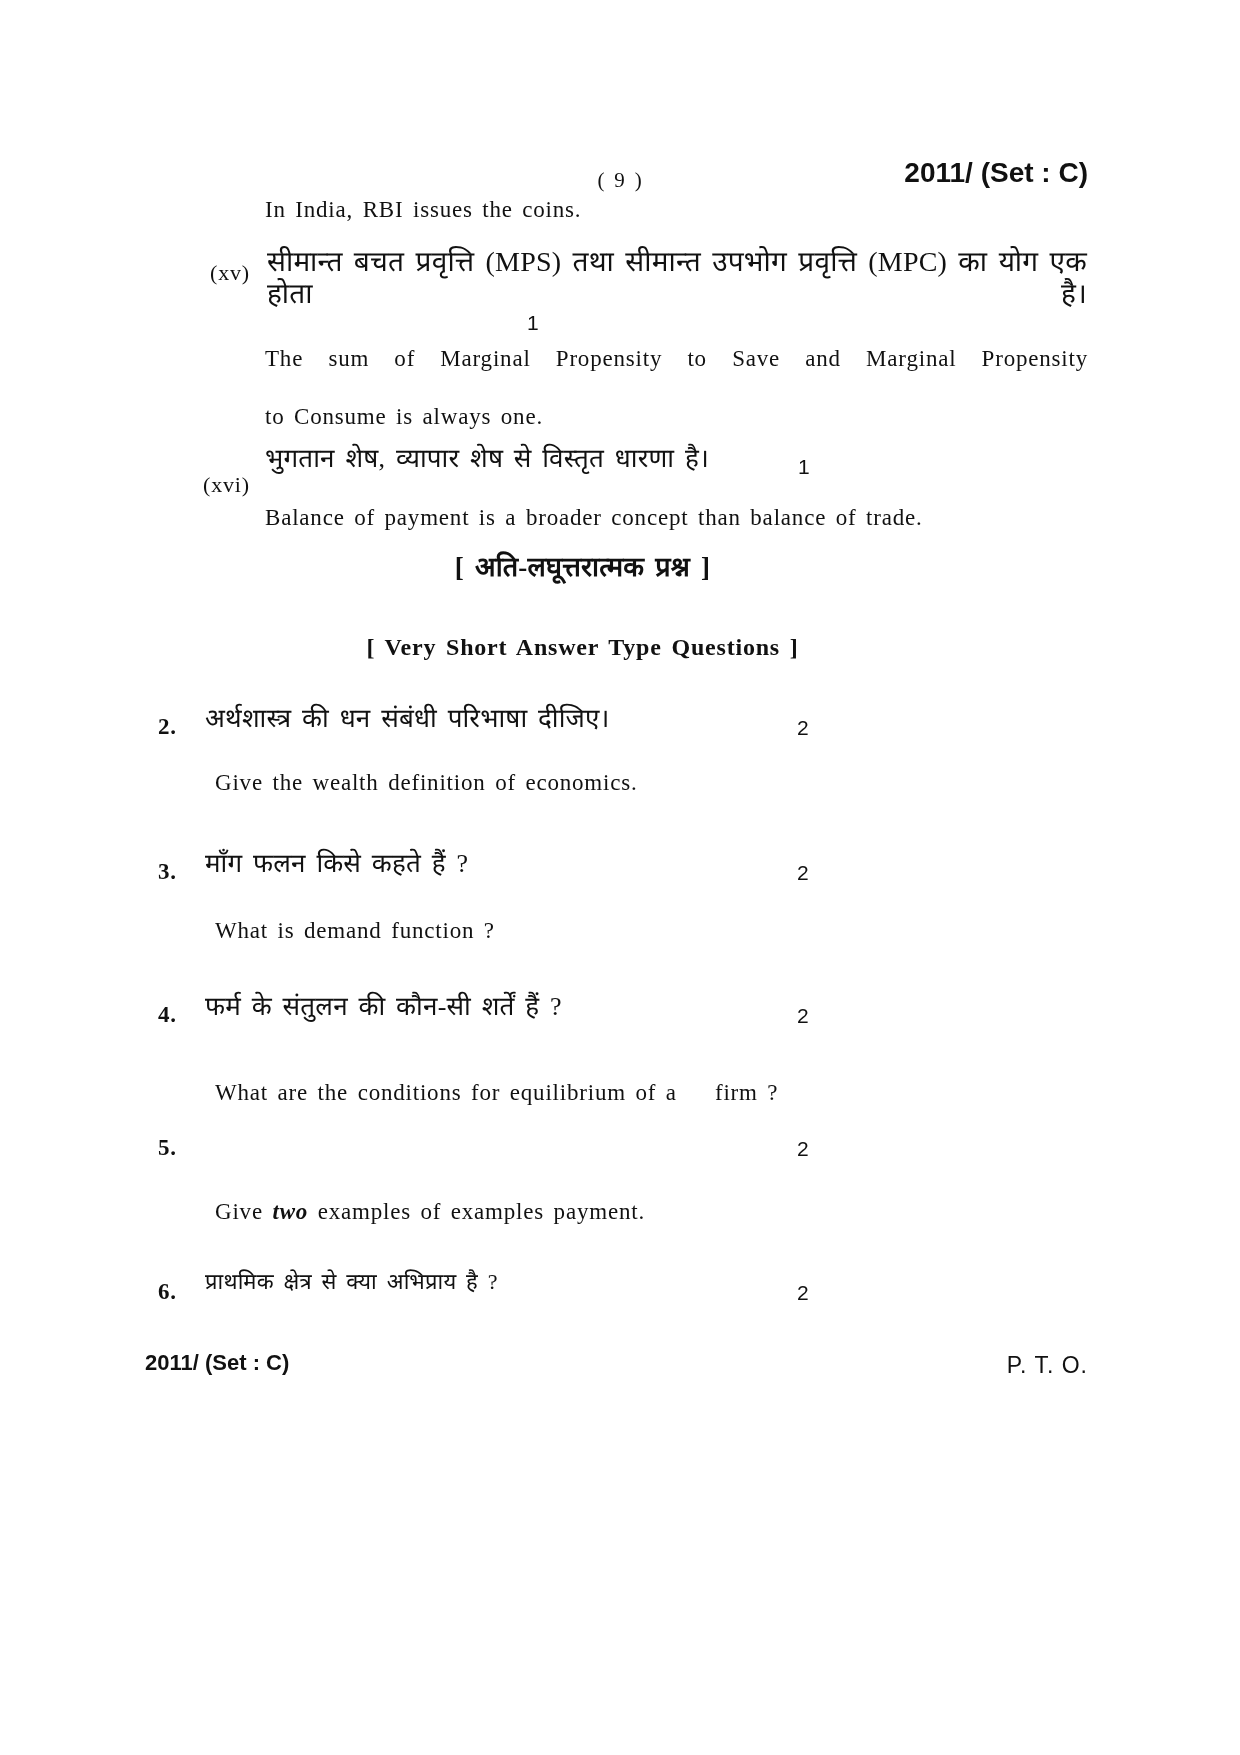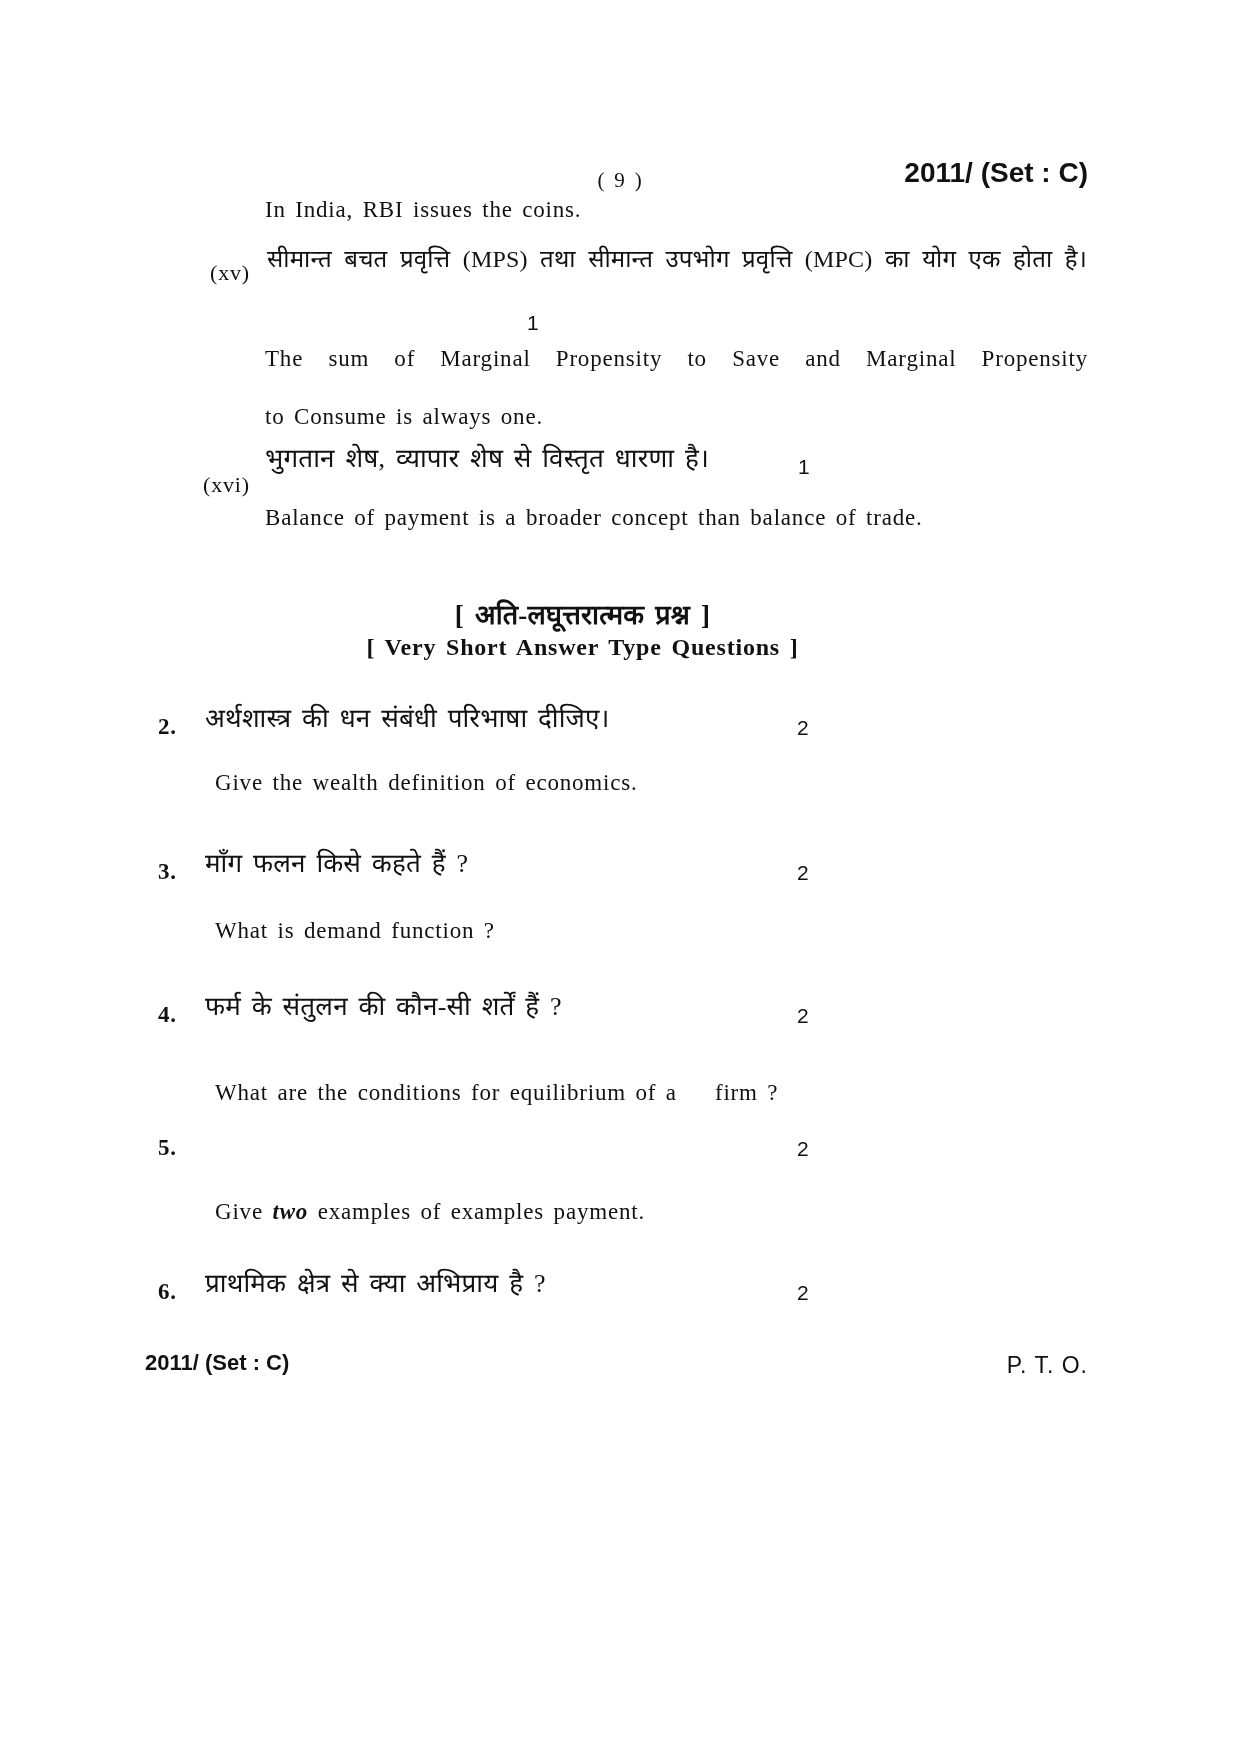--- a/index.html
+++ b/index.html
@@ -26,31 +26,31 @@
 <body>
 
 <div class="page">
 
   <div class="t serif" style="left:0; width:1240px; top:168; top:168px; text-align:center; font-size:21px;">( 9 )</div>
   <div class="t sans bold" style="right:152px; top:157px; font-size:28px;">2011/ (Set : C)</div>
 
   <div class="t serif" style="left:265px; top:197px; font-size:23px;">In India, RBI issues the coins.</div>
 
   <div class="t serif" style="left:210px; top:260px; font-size:22px;">(xv)</div>
-  <div class="t hindi just" style="left:267px; top:246px; width:820px; font-size:24px;">सीमान्त बचत प्रवृत्ति (MPS) तथा सीमान्त उपभोग प्रवृत्ति (MPC) का योग एक होता है।</div>
+  <div class="t hindi just" style="left:267px; top:246px; width:820px; font-size:28px;">सीमान्त बचत प्रवृत्ति (MPS) तथा सीमान्त उपभोग प्रवृत्ति (MPC) का योग एक होता है।</div>
   <div class="t marks" style="left:527px; top:311px;">1</div>
   <div class="t serif just" style="left:265px; top:346px; width:823px; font-size:23px;">The sum of Marginal Propensity to Save and Marginal Propensity</div>
   <div class="t serif" style="left:265px; top:404px; font-size:23px;">to Consume is always one.</div>
 
   <div class="t serif" style="left:203px; top:472px; font-size:22px;">(xvi)</div>
   <div class="t hindi" style="left:265px; top:444px; font-size:26px;">भुगतान शेष, व्यापार शेष से विस्तृत धारणा है।</div>
   <div class="t marks" style="left:798px; top:455px;">1</div>
   <div class="t serif" style="left:265px; top:505px; font-size:23px;">Balance of payment is a broader concept than balance of trade.</div>
 
-  <div class="t hindi bold center-col" style="left:205px; width:755px; top:600px; font-size:27px;">[ अति-लघूत्तरात्मक प्रश्न ]</div>
+  <div class="t hindi bold center-col" style="left:205px; width:755px; top:552px; font-size:27px;">[ अति-लघूत्तरात्मक प्रश्न ]</div>
   <div class="t serif bold center-col" style="left:205px; width:755px; top:634px; font-size:24px;">[ Very Short Answer Type Questions ]</div>
 
   <div class="t serif bold" style="left:158px; top:714px; font-size:23px;">2.</div>
   <div class="t hindi" style="left:205px; top:704px; font-size:26px;">अर्थशास्त्र की धन संबंधी परिभाषा दीजिए।</div>
   <div class="t marks" style="left:797px; top:716px;">2</div>
   <div class="t serif" style="left:215px; top:770px; font-size:23px;">Give the wealth definition of economics.</div>
 
   <div class="t serif bold" style="left:158px; top:859px; font-size:23px;">3.</div>
   <div class="t hindi" style="left:205px; top:849px; font-size:26px;">माँग फलन किसे कहते हैं ?</div>
   <div class="t marks" style="left:797px; top:861px;">2</div>
@@ -61,19 +61,19 @@
   <div class="t marks" style="left:797px; top:1004px;">2</div>
   <div class="t serif prewrap" style="left:215px; top:1080px; font-size:23px;">What are the conditions for equilibrium of a    firm ?</div>
 
   <div class="t serif bold" style="left:158px; top:1135px; font-size:23px;">5.</div>
   <div class="t marks" style="left:797px; top:1137px;">2</div>
   <div class="t serif" style="left:215px; top:1199px; font-size:23px;">
     <span>Give </span><span class="bi">two</span><span> examples of examples payment.</span>
   </div>
 
   <div class="t serif bold" style="left:158px; top:1279px; font-size:23px;">6.</div>
-  <div class="t hindi" style="left:205px; top:1269px; font-size:26px;">प्राथमिक क्षेत्र से क्या अभिप्राय है ?</div>
+  <div class="t hindi" style="left:205px; top:1269px; font-size:22px;">प्राथमिक क्षेत्र से क्या अभिप्राय है ?</div>
   <div class="t marks" style="left:797px; top:1281px;">2</div>
 
   <div class="t sans bold" style="left:145px; top:1350px; font-size:22px;">2011/ (Set : C)</div>
   <div class="t sans" style="right:152px; top:1352px; font-size:23px; letter-spacing:1px;">P. T. O.</div>
 
 </div>
 
 </body></html>

